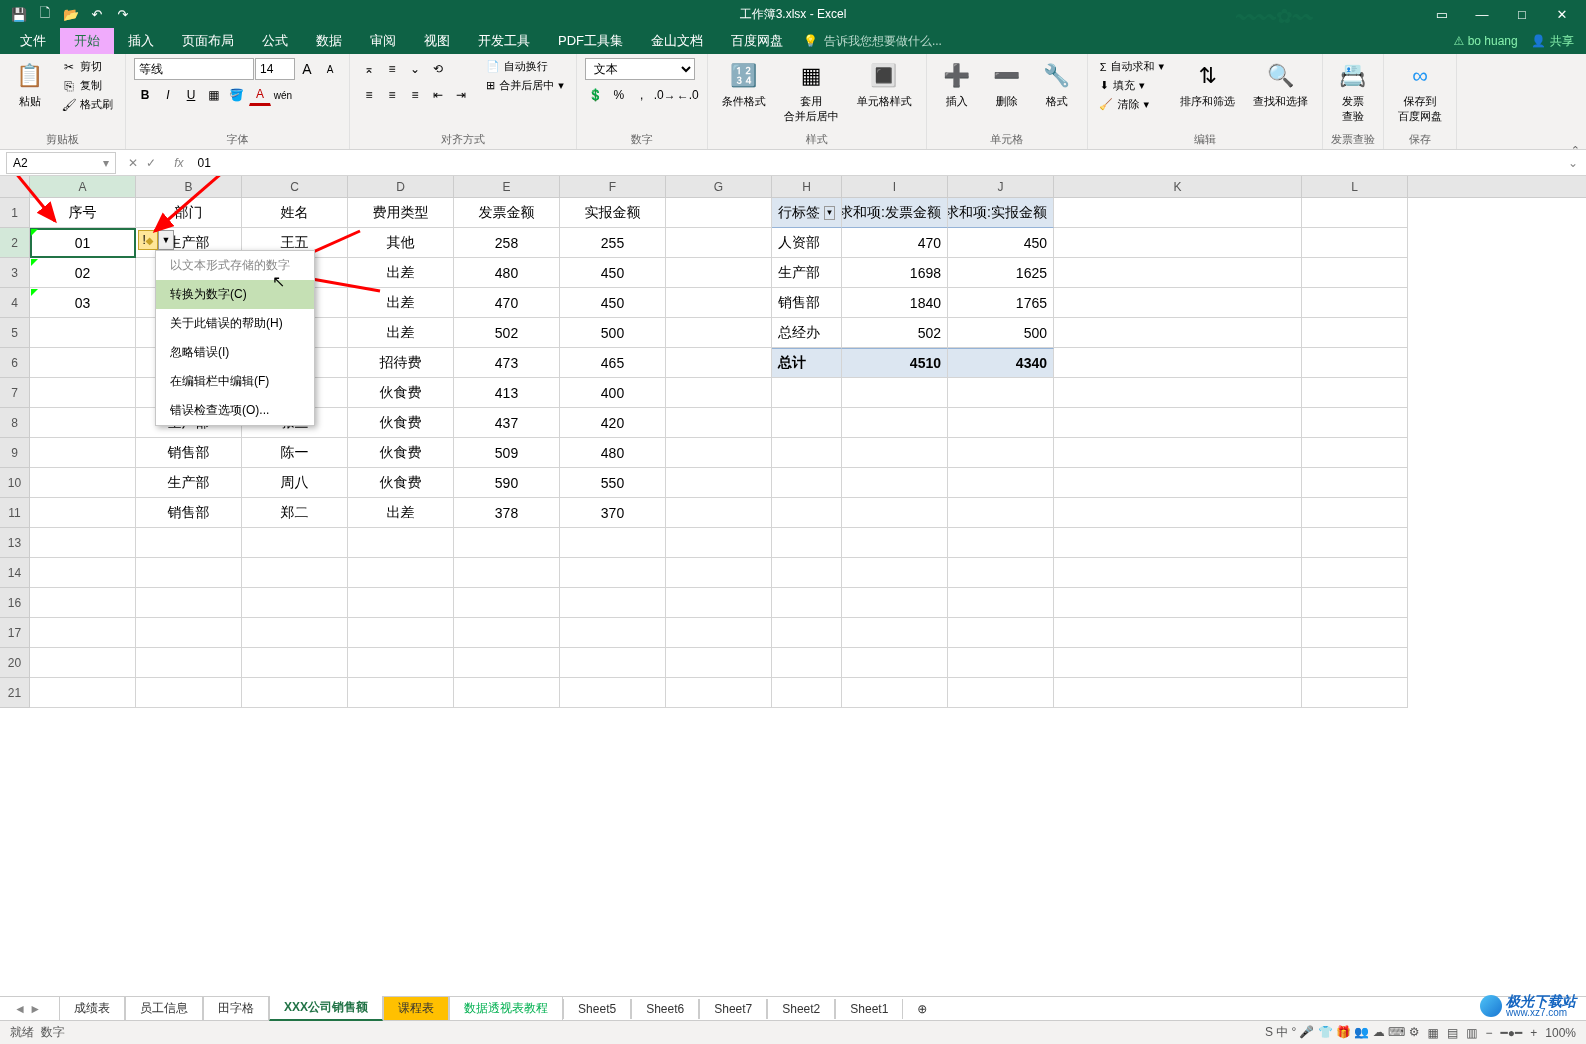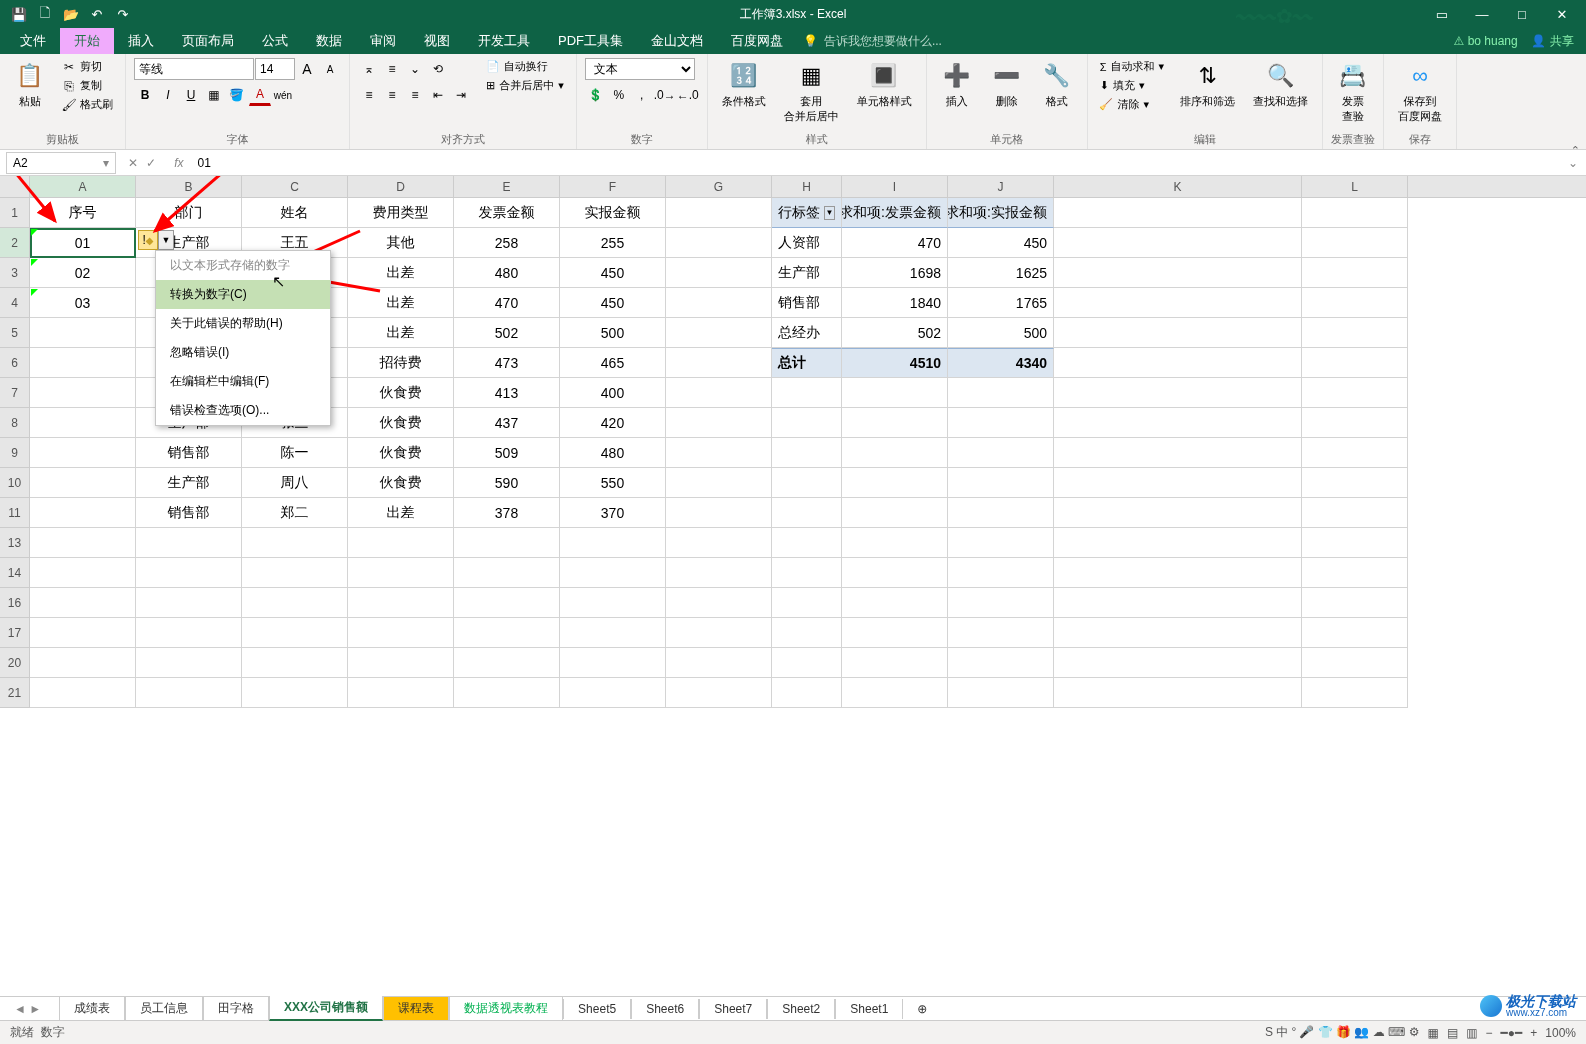--- a/index.html
+++ b/index.html
@@ -572,21 +572,21 @@
 
   <div class="selected-cell" style="left:30px;top:52px;width:106px;height:30px"></div>
 
   <div class="green-tri" style="left:31px;top:53px"></div>
   <div class="green-tri" style="left:31px;top:83px"></div>
   <div class="green-tri" style="left:31px;top:113px"></div>
 
   <div class="err-tag" style="left:138px;top:54px">!</div>
   <div class="err-dd" style="left:158px;top:54px">▼</div>
 
-  <div class="ctx-menu" style="left:155px;top:74px;width:176px">
+  <div class="ctx-menu" style="left:155px;top:74px;width:160px">
     <div class="ctx-item" style="color:#888">以文本形式存储的数字</div>
     <div class="ctx-item hover">转换为数字(C)</div>
     <div class="ctx-item">关于此错误的帮助(H)</div>
     <div class="ctx-item">忽略错误(I)</div>
     <div class="ctx-item">在编辑栏中编辑(F)</div>
     <div class="ctx-item">错误检查选项(O)...</div>
   </div>
 
   <div style="position:absolute;left:272px;top:96px;font-size:16px;z-index:11">↖</div>
 

